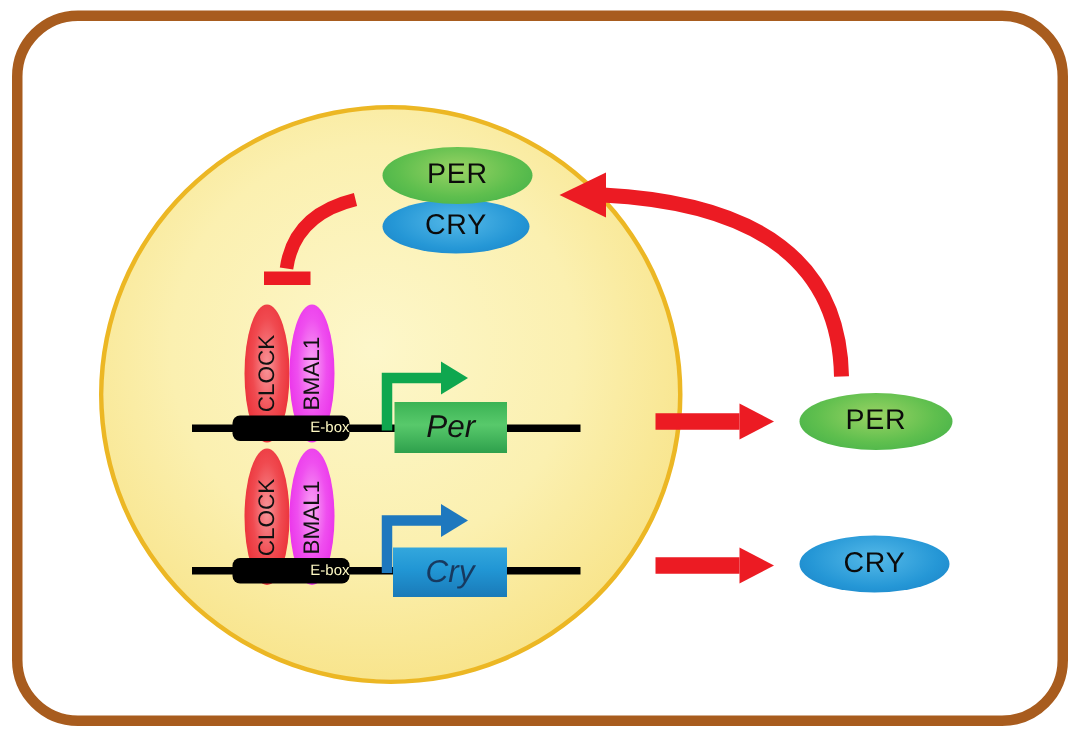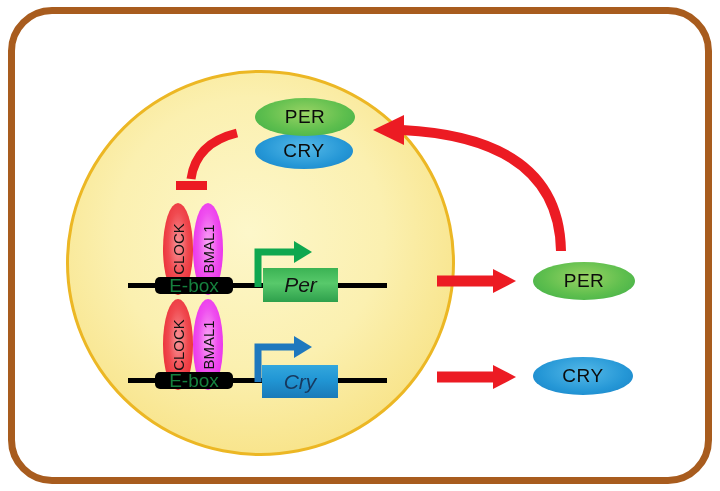--- a/index.html
+++ b/index.html
@@ -28,22 +28,22 @@
   .ell-red   { background: radial-gradient(ellipse at 50% 45%, #F8969A 0%, #F04A50 45%, #E71E26 100%); }
   .ell-magenta { background: radial-gradient(ellipse at 50% 45%, #F9A9F4 0%, #EF4FEF 45%, #E71EE7 100%); }
   .protein-label { font-size:19px; letter-spacing:0.5px; }
   .vtext {
     position:absolute; left:50%; top:50%;
     transform: translate(-50%,-50%) rotate(-90deg);
     white-space:nowrap; font-size:15px; color:#111;
   }
   .ebox {
     position:absolute; background:#000; border-radius:5px;
-    display:flex; align-items:center; justify-content:center;
-    color:#15803d; font-size:19px;
+    display:flex; align-items:center; justify-content:flex-end;
+    color:#fef9c3; font-size:10px;
   }
   .gene-box {
     position:absolute; display:flex; align-items:center; justify-content:center;
     font-size:21px; font-style:italic; color:#111;
   }
   .gene-box-green { background: linear-gradient(180deg, #3BB354 0%, #58C96B 45%, #2EA04C 100%); }
   .gene-box-blue  { background: linear-gradient(180deg, #33A7DD 0%, #2196D4 45%, #1A7AB8 100%); color:#17395F; }
 </style>
 </head>
 <body>

